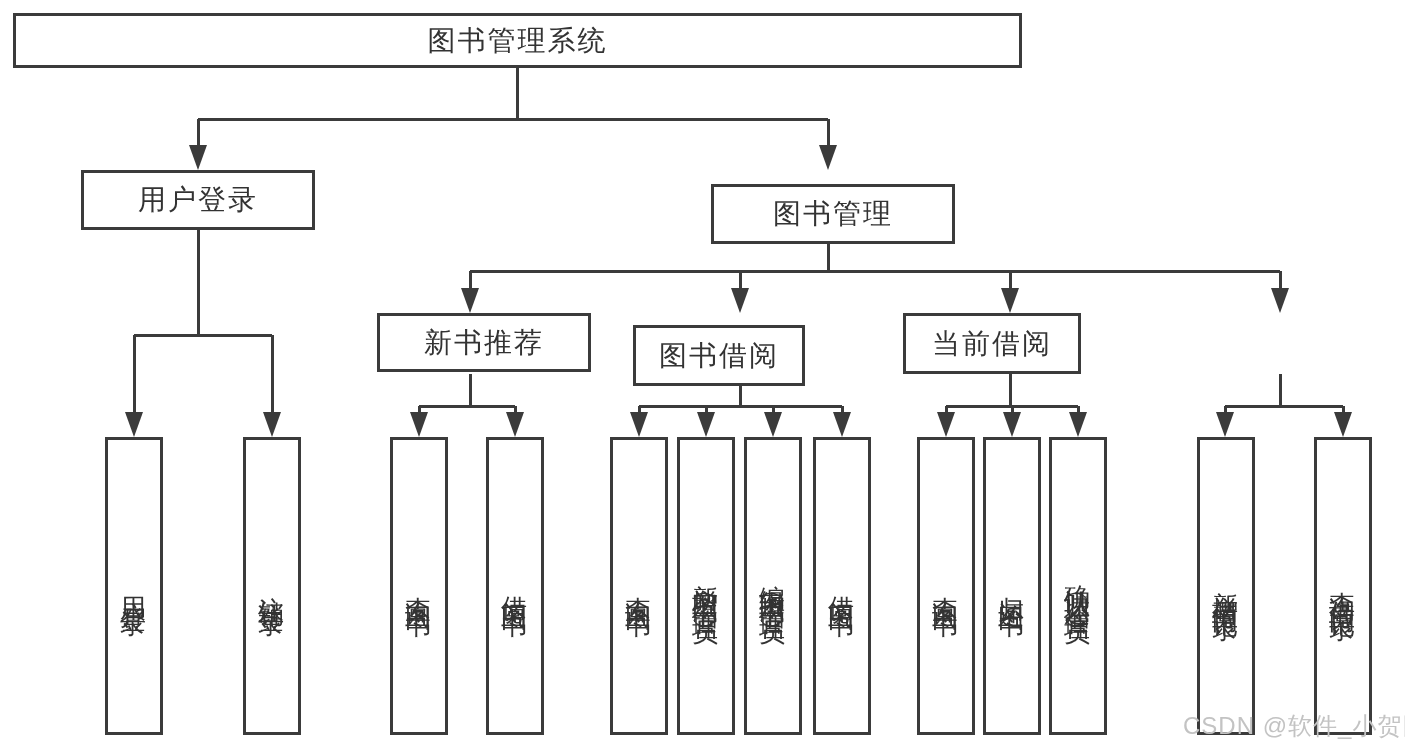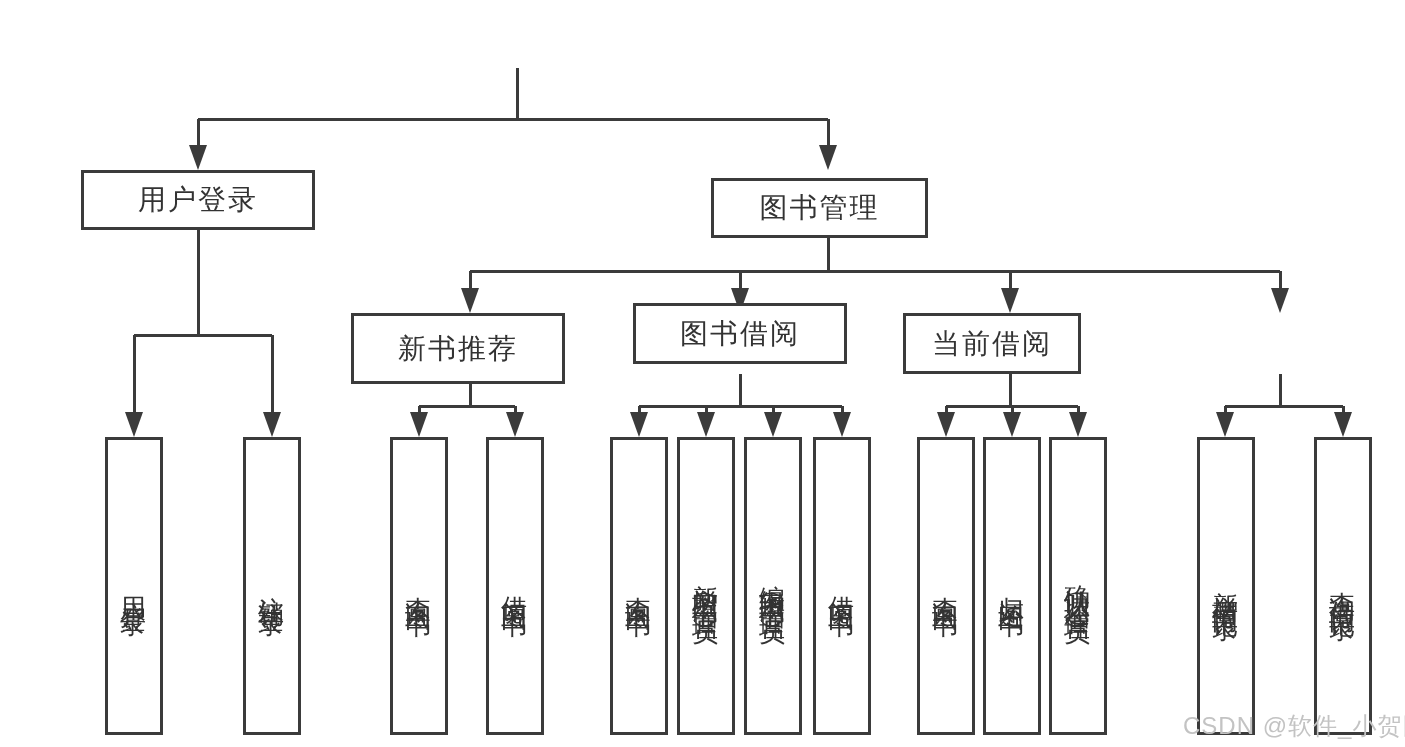--- a/index.html
+++ b/index.html
@@ -46,32 +46,35 @@
       <polygon points="764,412 782,412 773,437"></polygon>
       <polygon points="833,412 851,412 842,437"></polygon>
       <polygon points="937,412 955,412 946,437"></polygon>
       <polygon points="1003,412 1021,412 1012,437"></polygon>
       <polygon points="1069,412 1087,412 1078,437"></polygon>
       <polygon points="1216,412 1234,412 1225,437"></polygon>
       <polygon points="1334,412 1352,412 1343,437"></polygon>
     </g>
   </svg>
 
+  <div class="box h" style="left:13px;top:13px;width:1009px;height:55px">
+    <span>图书管理系统</span>
+  </div>
 
   <div class="box h" style="left:81px;top:170px;width:234px;height:60px">
     <span>用户登录</span>
   </div>
-  <div class="box h" style="left:711px;top:178px;width:217px;height:60px">
+  <div class="box h" style="left:711px;top:184px;width:244px;height:60px">
     <span>图书管理</span>
   </div>
 
-  <div class="box h" style="left:351px;top:313px;width:214px;height:71px">
+  <div class="box h" style="left:377px;top:313px;width:214px;height:59px">
     <span>新书推荐</span>
   </div>
-  <div class="box h" style="left:633px;top:303px;width:214px;height:61px">
+  <div class="box h" style="left:633px;top:325px;width:172px;height:61px">
     <span>图书借阅</span>
   </div>
   <div class="box h" style="left:903px;top:313px;width:178px;height:61px">
     <span>当前借阅</span>
   </div>
 
   <div class="box leaf" style="left:105px">
     <span class="vtext">用户登录</span>
   </div>
   <div class="box leaf" style="left:243px">

